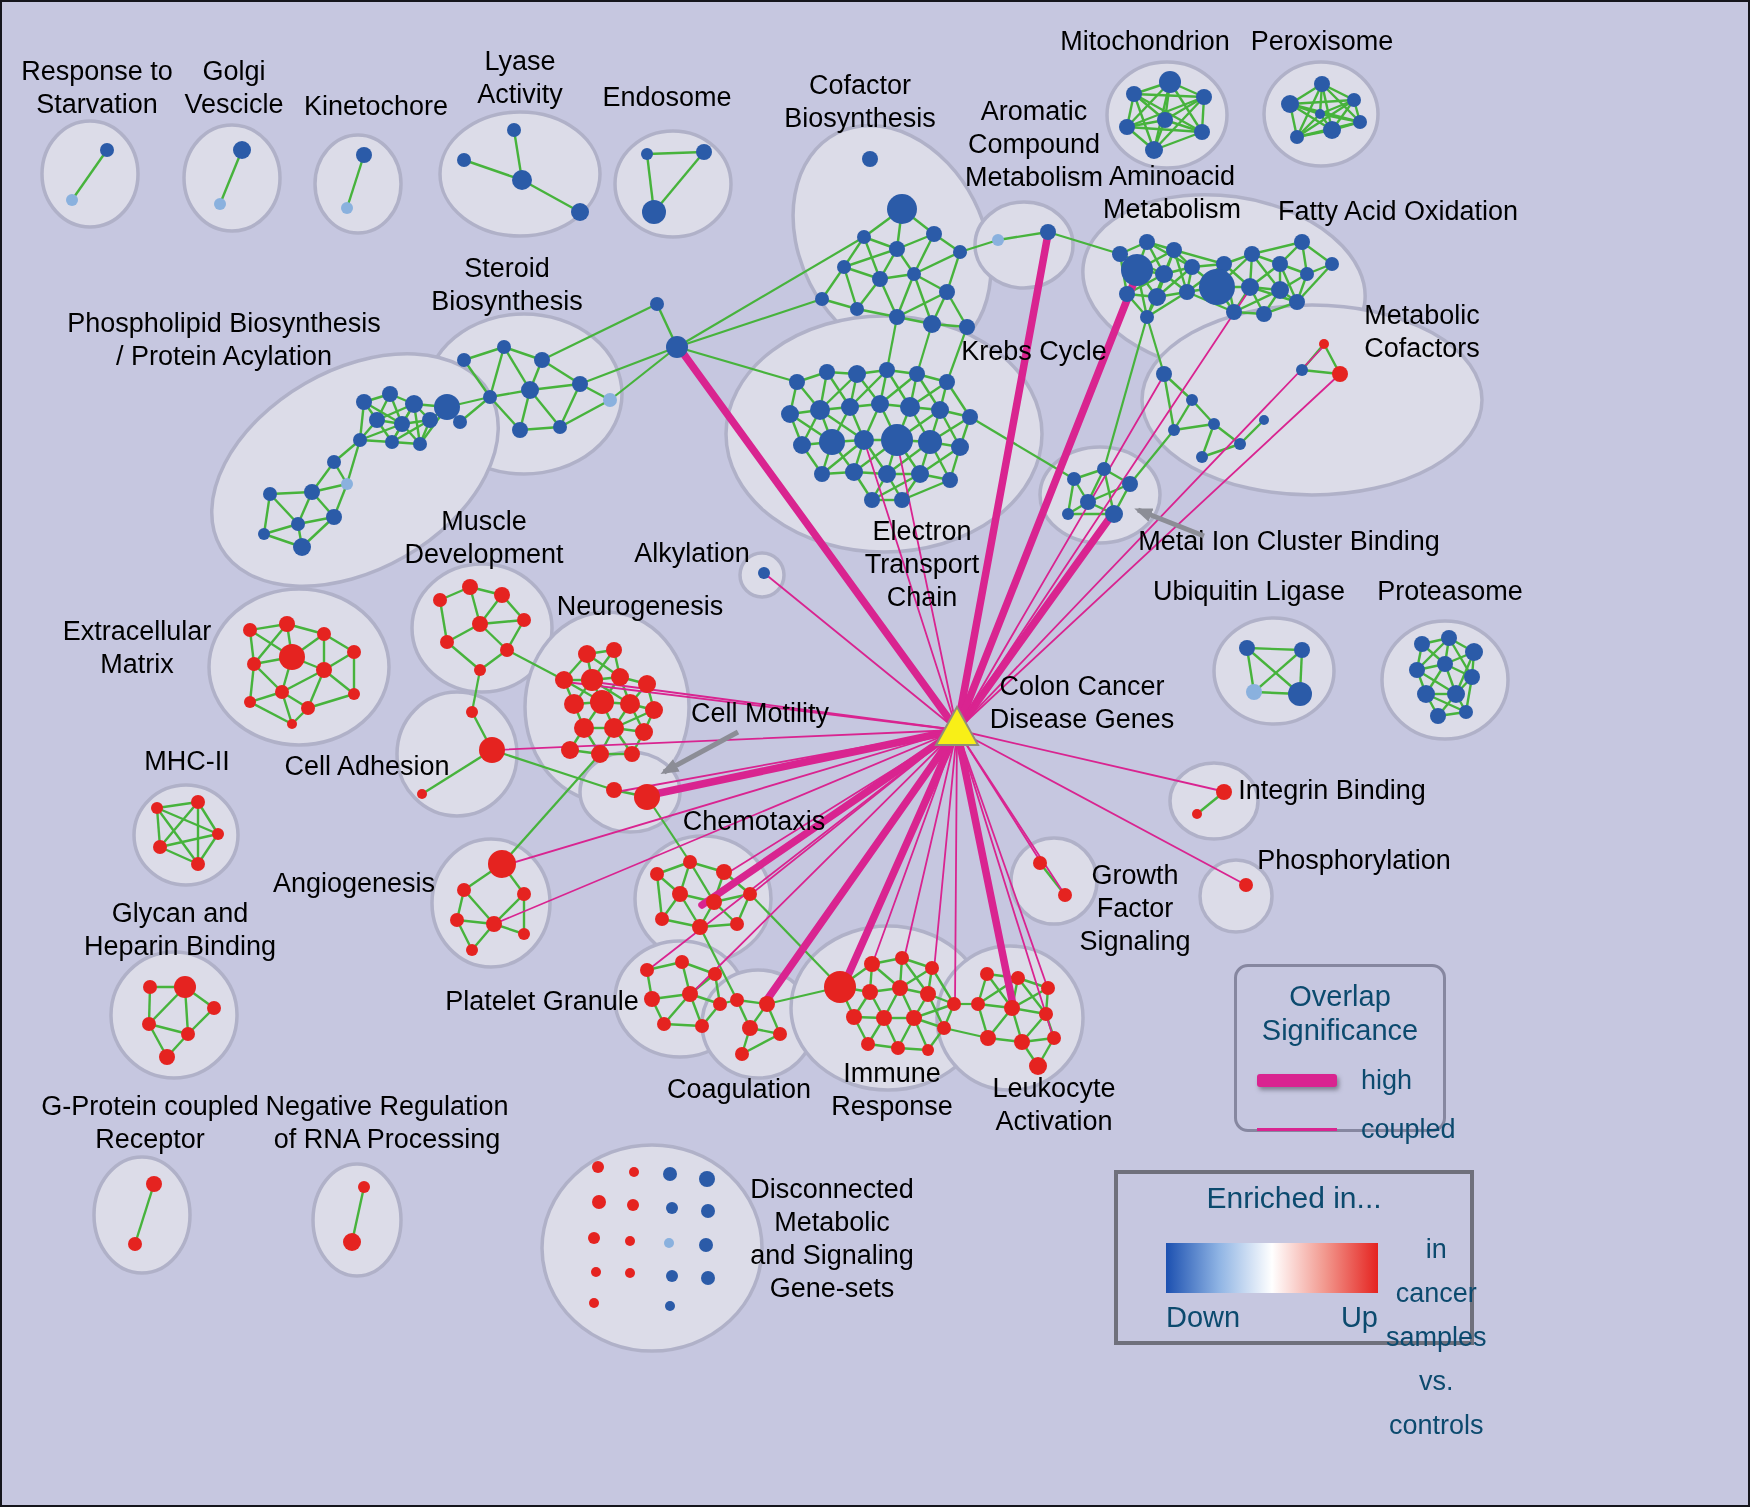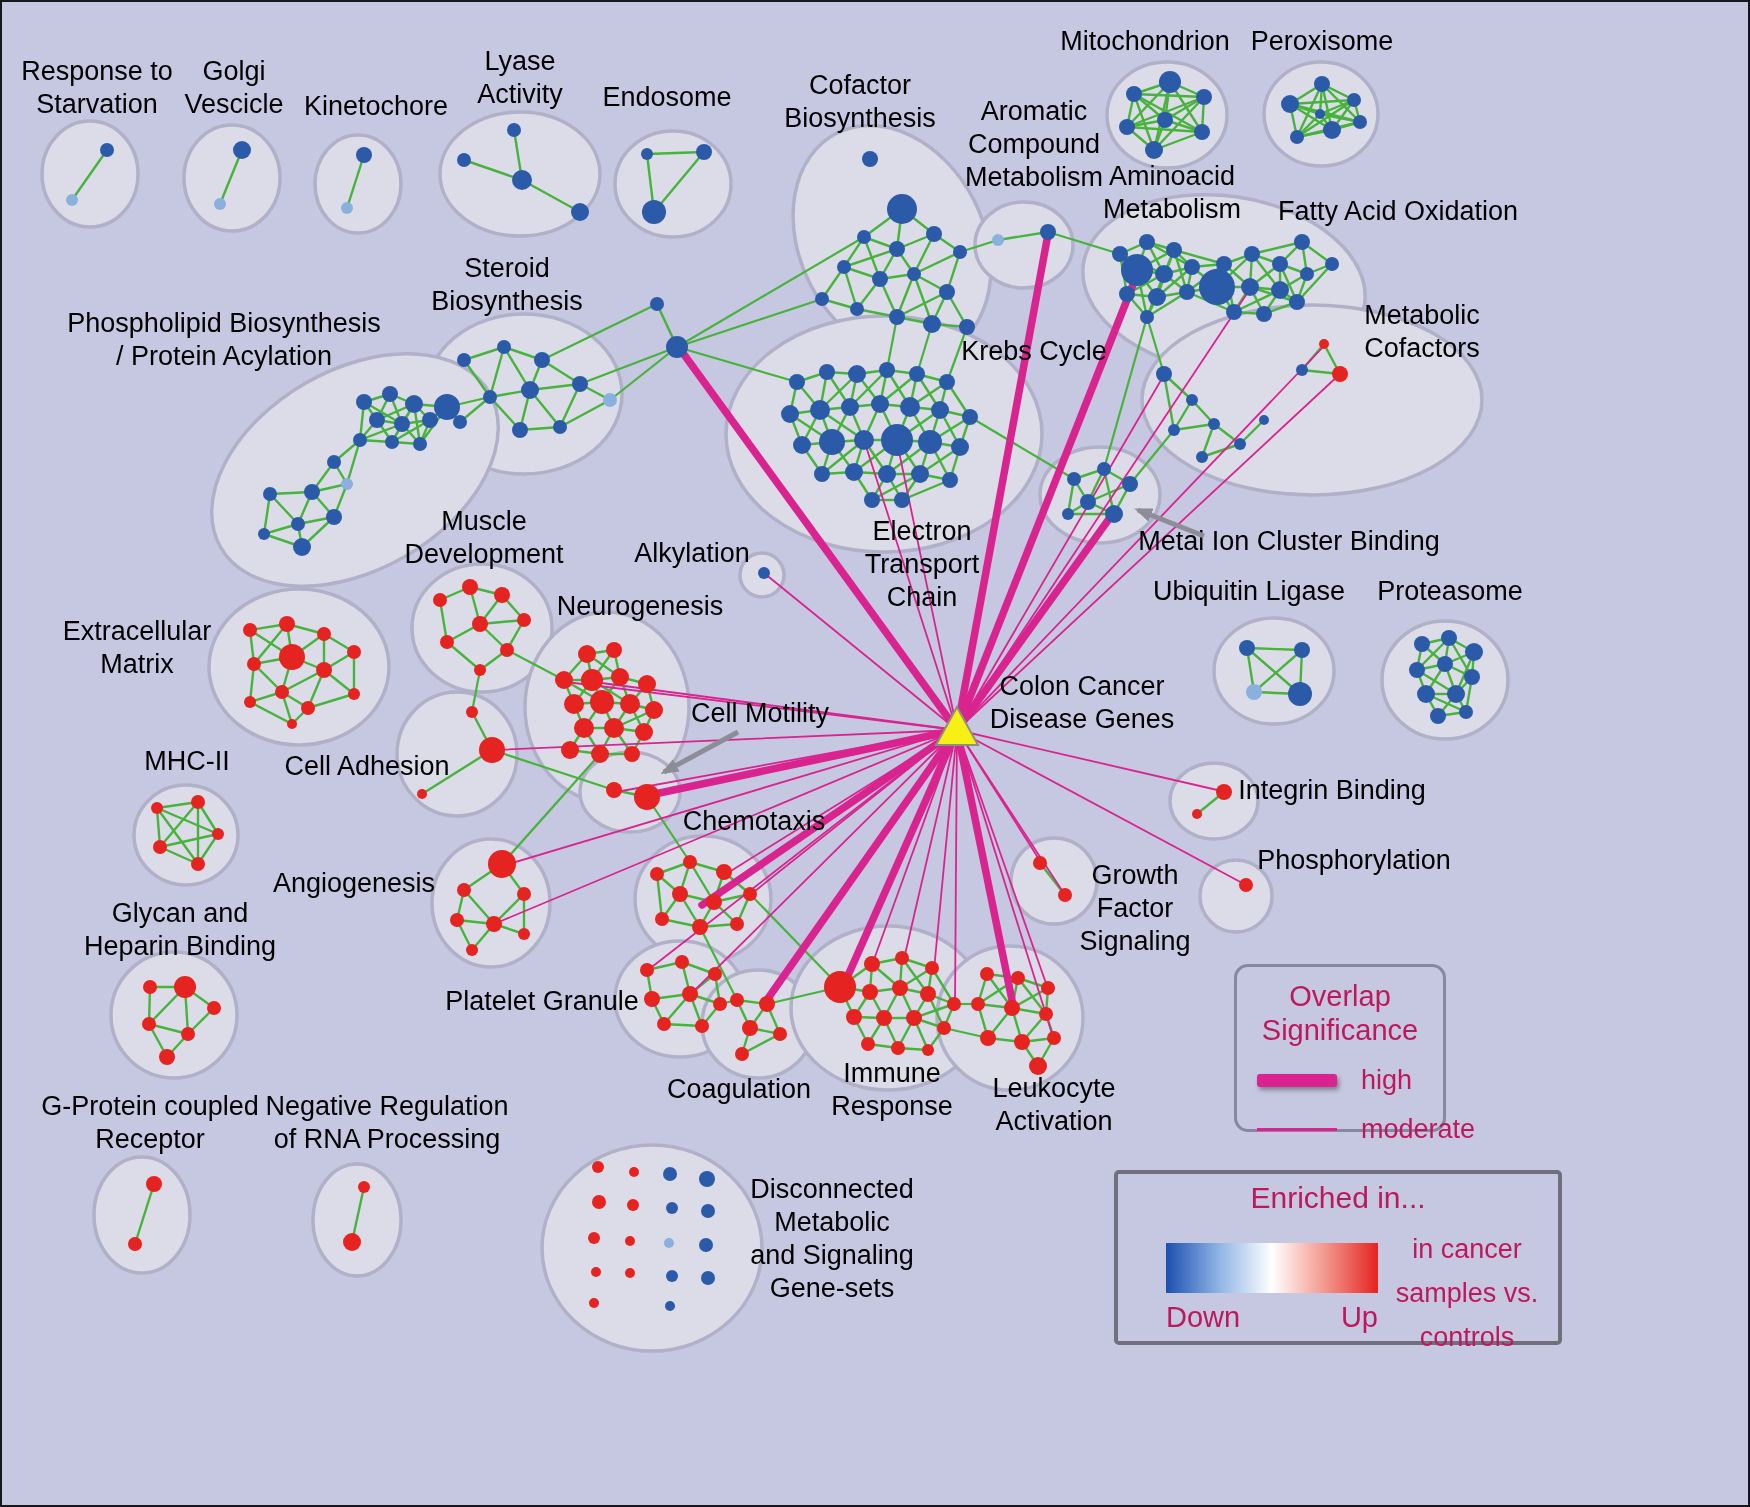--- a/index.html
+++ b/index.html
@@ -1,27 +1,27 @@
 <!DOCTYPE html>
 <html><head>
 <meta charset="utf-8">
 <style>
   html,body{margin:0;padding:0;}
   body{font-family:"Liberation Sans",sans-serif;background:#ffffff;}
   #stage{position:relative;width:1750px;height:1507px;box-sizing:border-box;border:2px solid #15151c;overflow:hidden;}
   #net{position:absolute;left:0;top:0;}
   #net text{font-family:"Liberation Sans",sans-serif;font-size:27px;fill:#000;}
-  .legend{position:absolute;box-sizing:border-box;color:#be185d;}
+  .legend{position:absolute;box-sizing:border-box;color:#0c4a6e;}
   .legend-overlap{left:1232px;top:962px;width:212px;height:168px;border:3px solid #8687a0;border-radius:14px;}
   .lg-title{font-size:29px;line-height:34px;text-align:center;margin-top:12px;padding:0 18px;}
   .lg-row{display:flex;align-items:center;margin:18px 0 0 20px;gap:24px;}
   .bar-high{width:80px;height:13px;border-radius:3px;box-shadow:2px 3px 4px rgba(70,70,80,0.55);flex:0 0 auto;}
   .bar-moderate{width:80px;height:3px;flex:0 0 auto;}
   .lg-label{font-size:27px;}
-  .legend-enriched{left:1112px;top:1168px;width:448px;height:175px;border:4px solid #6f707c;border-radius:5px;}
+  .legend-enriched{left:1112px;top:1168px;width:360px;height:175px;border:4px solid #6f707c;border-radius:0;}
   .lg-title2{font-size:30px;text-align:center;margin-top:7px;}
   .en-body{display:flex;align-items:flex-start;padding:10px 10px 0 48px;}
   .gradient-col{width:212px;flex:0 0 auto;margin-top:18px;}
   .gradient-bar{height:50px;width:100%;}
   .updown{display:flex;justify-content:space-between;font-size:29px;margin-top:8px;}
   .en-note{flex:1;font-size:27px;line-height:44px;text-align:center;margin-top:2px;padding-left:8px;}
 </style>
 </head>
 <body>
 
@@ -1034,21 +1034,21 @@
     </svg>
 
   <div class="legend legend-overlap">
     <div class="lg-title">Overlap Significance</div>
     <div class="lg-row">
       <span class="bar-high" style="background: rgb(217, 36, 144);"></span>
       <span class="lg-label">high</span>
     </div>
     <div class="lg-row">
       <span class="bar-moderate" style="background: rgb(217, 36, 144);"></span>
-      <span class="lg-label">moderate</span>
+      <span class="lg-label">coupled</span>
     </div>
   </div>
 
   <div class="legend legend-enriched">
     <div class="lg-title2">Enriched in...</div>
     <div class="en-body">
       <div class="gradient-col">
         <div class="gradient-bar" style="background: linear-gradient(to right, rgb(28, 80, 176), rgb(143, 180, 228), rgb(255, 255, 255), rgb(242, 152, 142), rgb(229, 35, 32));"></div>
         <div class="updown">
           <span>Down</span>

